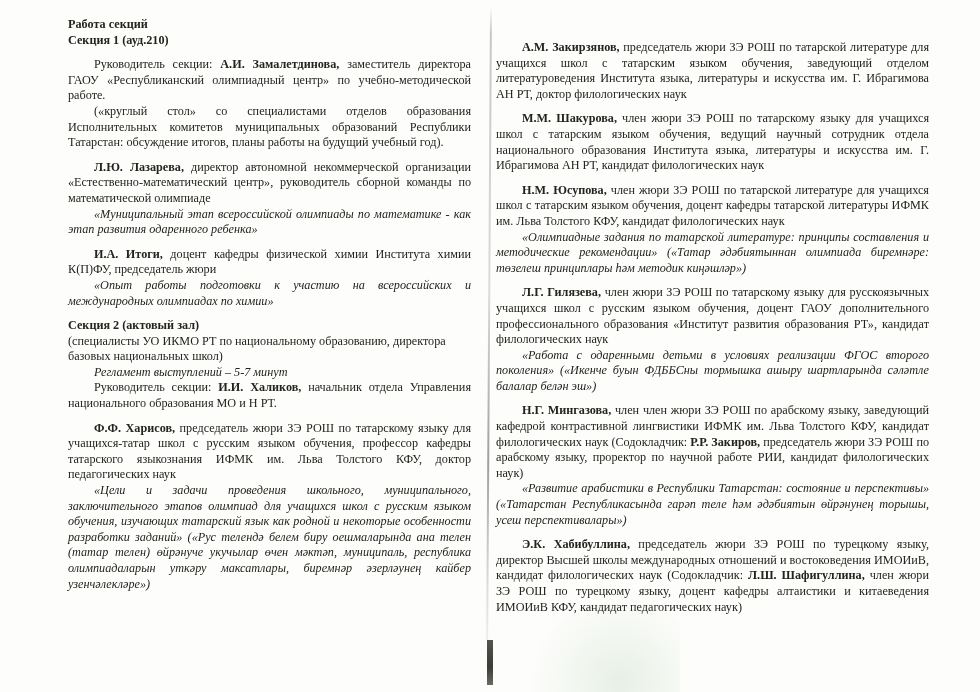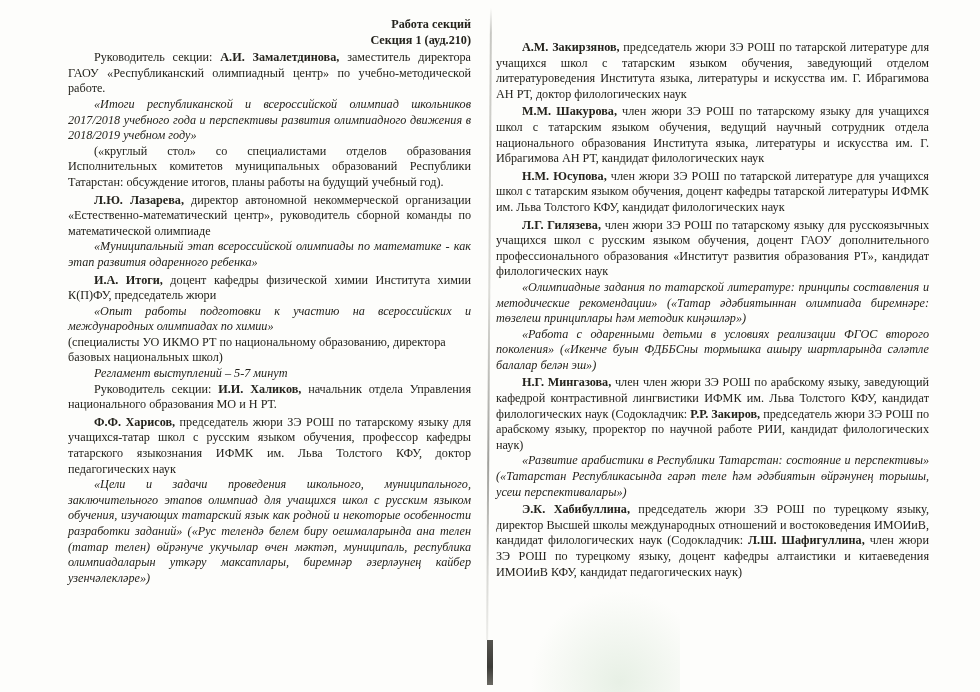--- a/index.html
+++ b/index.html
@@ -16,53 +16,53 @@
             rgba(155,155,148,0) 0%, rgba(155,155,148,.55) 4%,
             rgba(170,170,162,.40) 45%, rgba(110,110,104,.65) 72%,
             rgba(150,150,143,.35) 90%, rgba(150,150,143,.15) 100%);
          transform:rotate(0.35deg);transform-origin:top center;}
   .spine-dark{position:absolute;left:487px;top:640px;width:6px;height:45px;
          background:linear-gradient(to bottom,#55544f,#3c3b37 60%,#6a6963);}
   .page{position:absolute;font-size:12.2px;line-height:15.6px;}
   .page-left{left:68px;top:17px;width:403px;}
   .page-right{left:496px;top:40px;width:433px;}
   .blk{margin:0;text-align:justify;text-indent:26px;}
-  .blk.h-center{font-weight:bold;text-align:right;text-indent:0;}
+  .blk.h-center{font-weight:bold;text-align:left;text-indent:0;}
   .blk.center{text-align:left;text-indent:0;}
   .blk.italic{font-style:italic;}
-  .blk.sp{margin-top:2px;font-family:Liberation Serif, serif;}
+  .blk.sp{margin-top:9px;font-family:Liberation Serif, serif;}
   .blk b{font-weight:bold;}
 </style>
 </head>
 <body>
 
 <div class="screen">
   <div class="smudge"></div>
   <div class="page page-left">
       <p class="blk h-center"><span>Работа секций</span></p>
       <p class="blk h-center"><span>Секция 1 (ауд.210)</span></p>
       <p class="blk body sp"><span>Руководитель секции: </span><b>А.И. Замалетдинова,</b><span> заместитель директора ГАОУ «Республиканский олимпиадный центр» по учебно-методической работе.</span></p>
-      <p class="blk body italic"><span>«Итоги республиканской и всероссийской олимпиад школьников 2017/2018 учебного года и перспективы развития олимпиадного движения в 2018/2019 учебном году»</span></p>
       <p class="blk body"><span>(«круглый стол» со специалистами отделов образования Исполнительных комитетов муниципальных образований Республики Татарстан: обсуждение итогов, планы работы на будущий учебный год).</span></p>
       <p class="blk body sp"><b>Л.Ю. Лазарева,</b><span> директор автономной некоммерческой организации «Естественно-математический центр», руководитель сборной команды по математической олимпиаде</span></p>
       <p class="blk body italic"><span>«Муниципальный этап всероссийской олимпиады по математике - как этап развития одаренного ребенка»</span></p>
       <p class="blk body sp"><b>И.А. Итоги,</b><span> доцент кафедры физической химии Института химии К(П)ФУ, председатель жюри</span></p>
       <p class="blk body italic"><span>«Опыт работы подготовки к участию на всероссийских и международных олимпиадах по химии»</span></p>
+      <p class="blk h-center sp"><span>Секция 2 (актовый зал)</span></p>
       <p class="blk center"><span>(специалисты УО ИКМО РТ по национальному образованию, директора базовых национальных школ)</span></p>
       <p class="blk body italic"><span>Регламент выступлений – 5-7 минут</span></p>
       <p class="blk body"><span>Руководитель секции: </span><b>И.И. Халиков,</b><span> начальник отдела Управления национального образования МО и Н РТ.</span></p>
       <p class="blk body sp"><b>Ф.Ф. Харисов,</b><span> председатель жюри ЗЭ РОШ по татарскому языку для учащихся-татар школ с русским языком обучения, профессор кафедры татарского языкознания ИФМК им. Льва Толстого КФУ, доктор педагогических наук</span></p>
       <p class="blk body italic"><span>«Цели и задачи проведения школьного, муниципального, заключительного этапов олимпиад для учащихся школ с русским языком обучения, изучающих татарский язык как родной и некоторые особенности разработки заданий» («Рус телендә белем биру оешмаларында ана телен (татар телен) өйрәнуче укучылар өчен мәктәп, муниципаль, республика олимпиадаларын уткәру максатлары, биремнәр әзерләунең кайбер узенчәлекләре»)</span></p>
     </div>
   <div class="page page-right">
       <p class="blk body"><b>А.М. Закирзянов,</b><span> председатель жюри ЗЭ РОШ по татарской литературе для учащихся школ с татарским языком обучения, заведующий отделом литературоведения Института языка, литературы и искусства им. Г. Ибрагимова АН РТ, доктор филологических наук</span></p>
       <p class="blk body sp"><b>М.М. Шакурова,</b><span> член жюри ЗЭ РОШ по татарскому языку для учащихся школ с татарским языком обучения, ведущий научный сотрудник отдела национального образования Института языка, литературы и искусства им. Г. Ибрагимова АН РТ, кандидат филологических наук</span></p>
       <p class="blk body sp"><b>Н.М. Юсупова,</b><span> член жюри ЗЭ РОШ по татарской литературе для учащихся школ с татарским языком обучения, доцент кафедры татарской литературы ИФМК им. Льва Толстого КФУ, кандидат филологических наук</span></p>
+      <p class="blk body italic"><span>«Олимпиадные задания по татарской литературе: принципы составления и методические рекомендации» («Татар әдәбиятыннан олимпиада биремнәре: төзелеш принциплары һәм методик киңәшләр»)</span></p>
       <p class="blk body sp"><b>Л.Г. Гилязева,</b><span> член жюри ЗЭ РОШ по татарскому языку для русскоязычных учащихся школ с русским языком обучения, доцент ГАОУ дополнительного профессионального образования «Институт развития образования РТ», кандидат филологических наук</span></p>
-      <p class="blk body italic"><span>«Олимпиадные задания по татарской литературе: принципы составления и методические рекомендации» («Татар әдәбиятыннан олимпиада биремнәре: төзелеш принциплары һәм методик киңәшләр»)</span></p>
       <p class="blk body italic"><span>«Работа с одаренными детьми в условиях реализации ФГОС второго поколения» («Икенче буын ФДББСны тормышка ашыру шартларында сәләтле балалар белән эш»)</span></p>
       <p class="blk body sp"><b>Н.Г. Мингазова,</b><span> член член жюри ЗЭ РОШ по арабскому языку, заведующий кафедрой контрастивной лингвистики ИФМК им. Льва Толстого КФУ, кандидат филологических наук (Содокладчик: </span><b>Р.Р. Закиров,</b><span> председатель жюри ЗЭ РОШ по арабскому языку, проректор по научной работе РИИ, кандидат филологических наук)</span></p>
       <p class="blk body italic"><span>«Развитие арабистики в Республики Татарстан: состояние и перспективы» («Татарстан Республикасында гарәп теле һәм әдәбиятын өйрәнунең торышы, усеш перспективалары»)</span></p>
       <p class="blk body sp"><b>Э.К. Хабибуллина,</b><span> председатель жюри ЗЭ РОШ по турецкому языку, директор Высшей школы международных отношений и востоковедения ИМОИиВ, кандидат филологических наук (Содокладчик: </span><b>Л.Ш. Шафигуллина,</b><span> член жюри ЗЭ РОШ по турецкому языку, доцент кафедры алтаистики и китаеведения ИМОИиВ КФУ, кандидат педагогических наук)</span></p>
     </div>
   <div class="spine"></div>
   <div class="spine-dark"></div>
 </div>
 
 </body></html>

